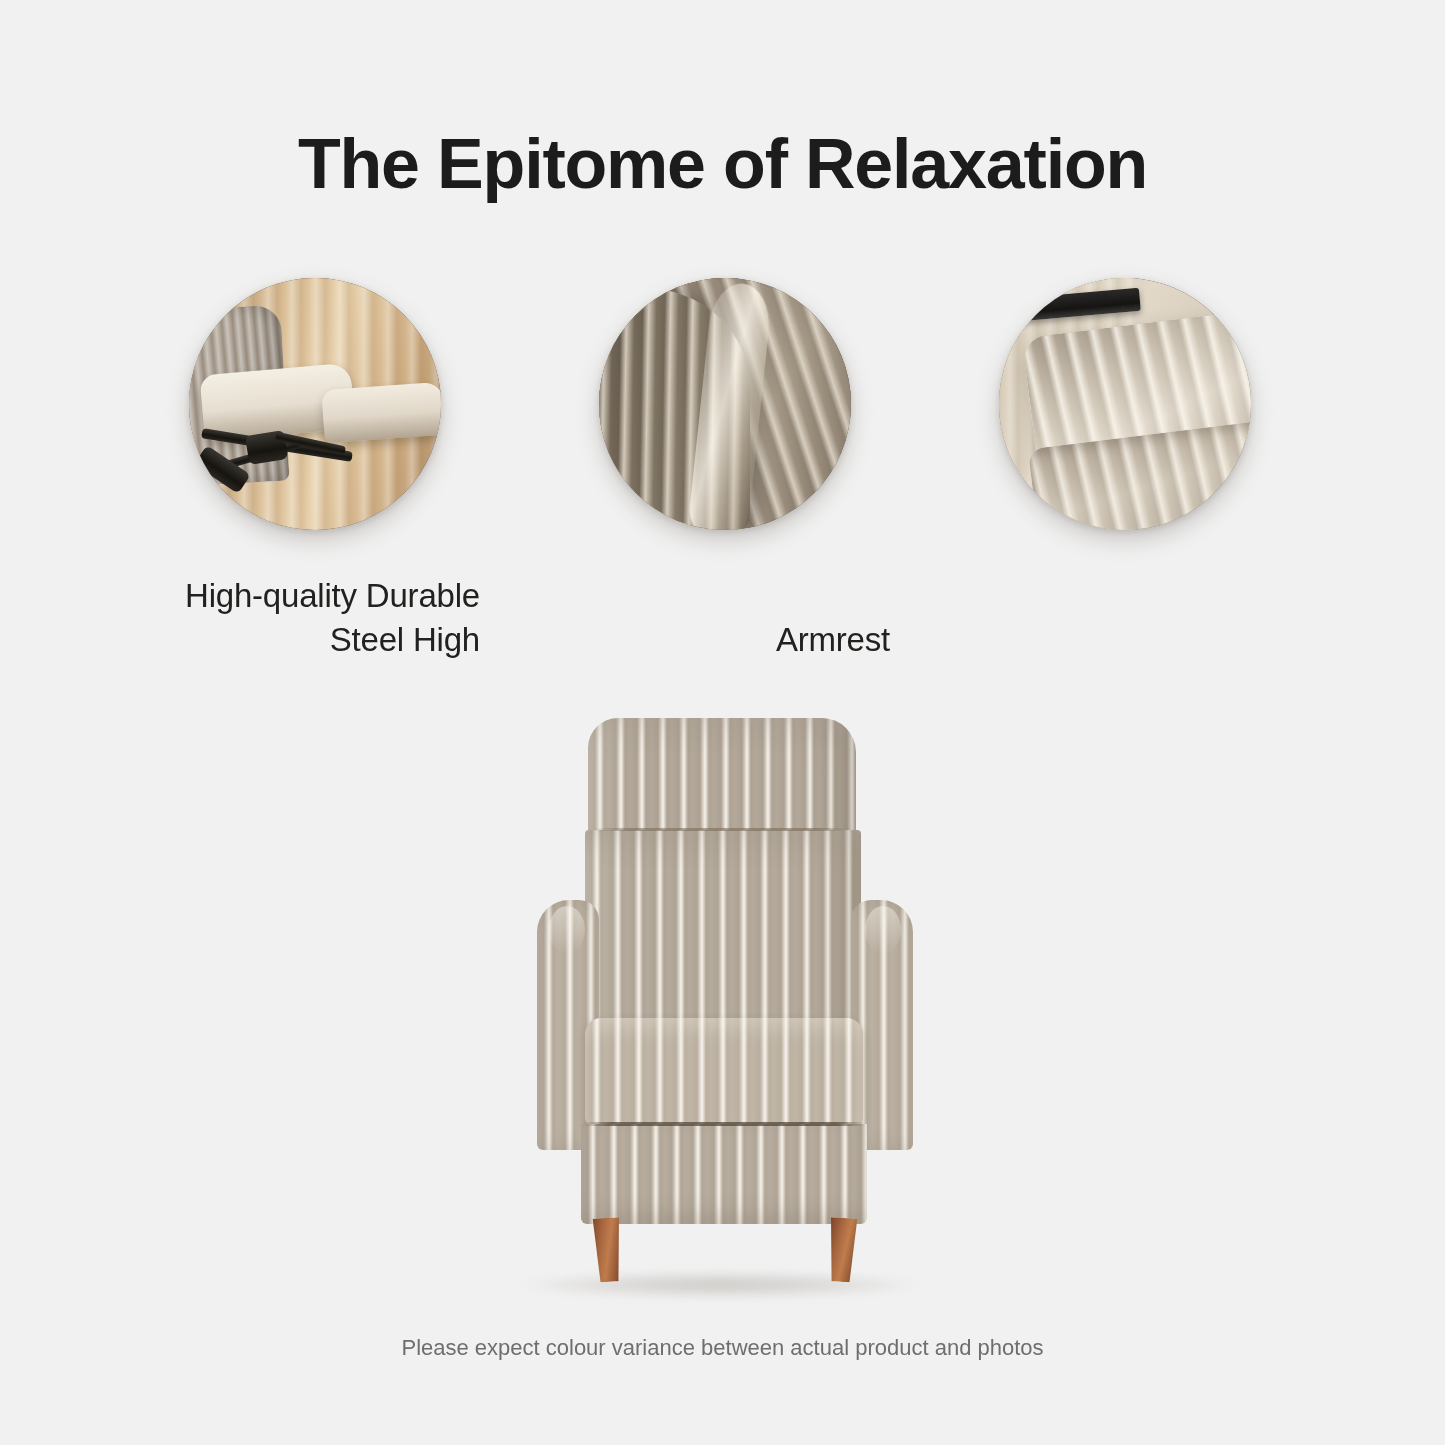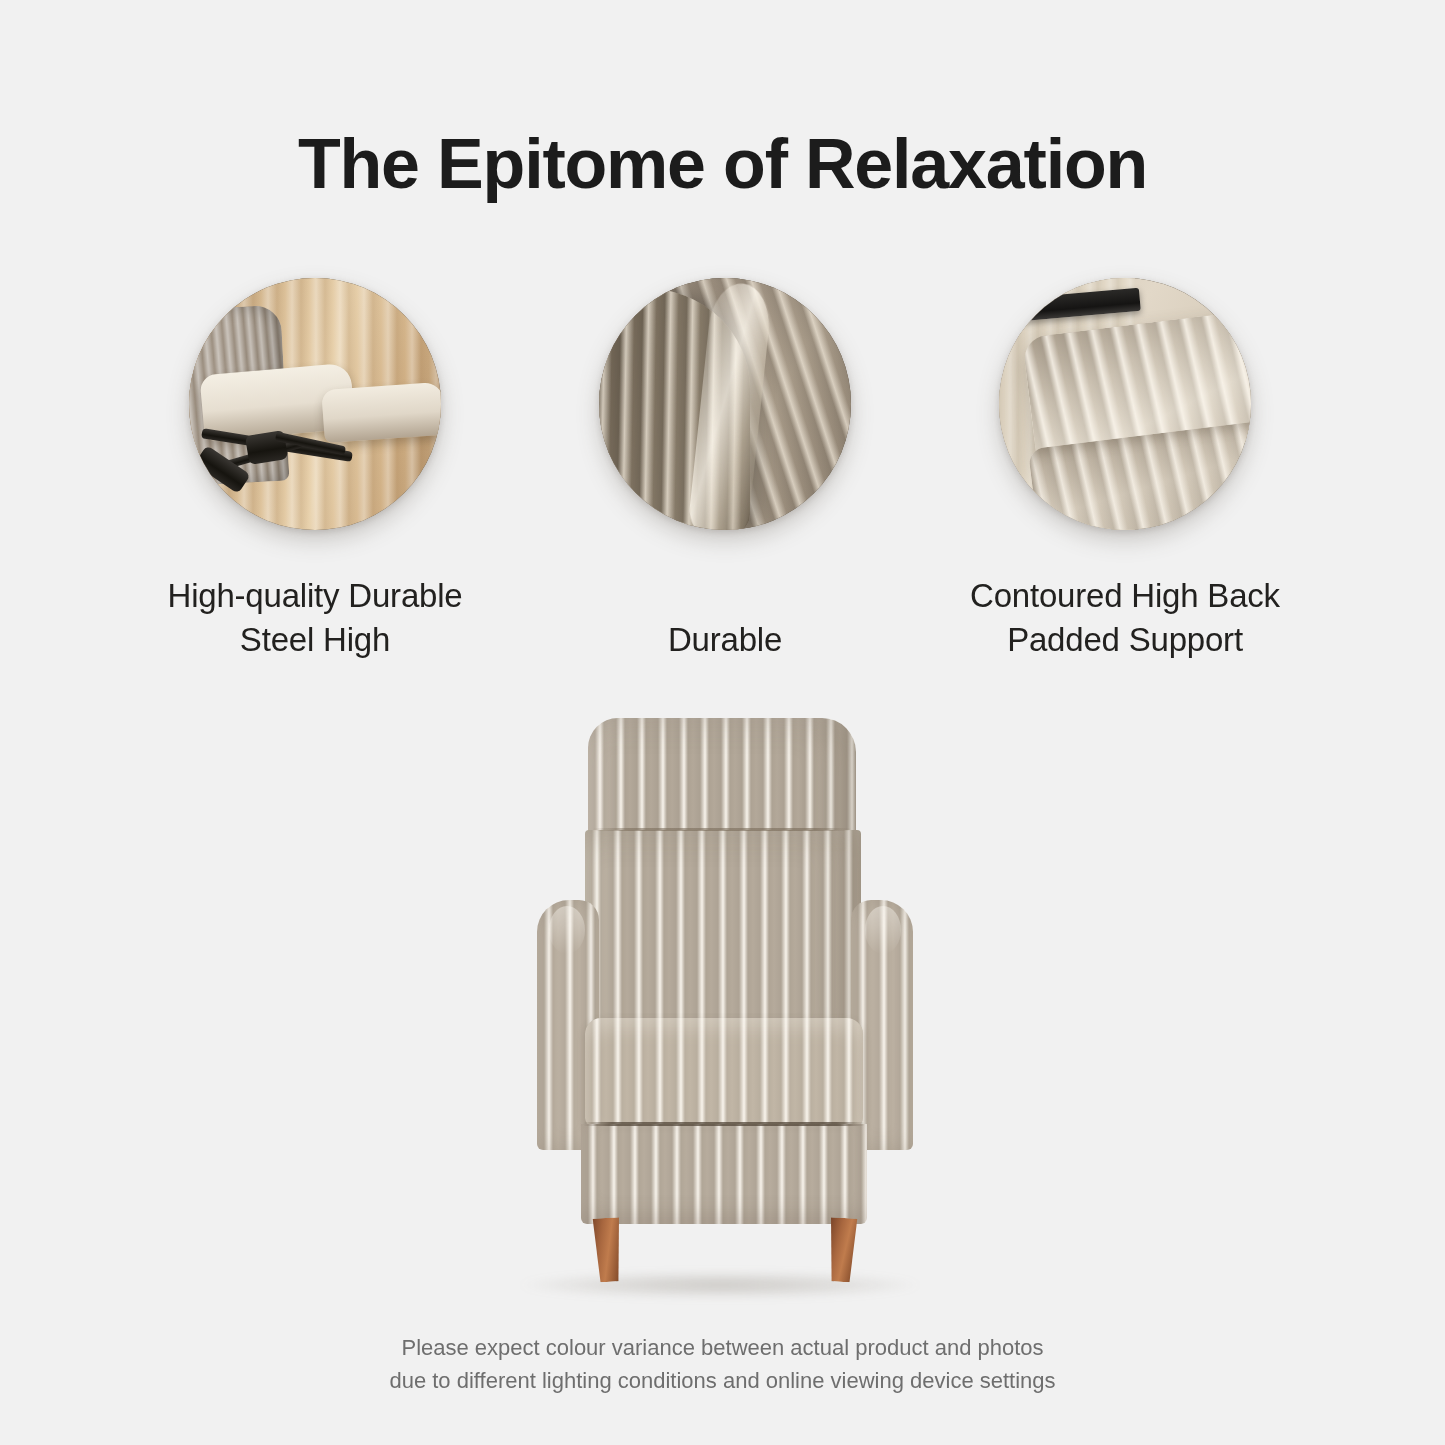--- a/index.html
+++ b/index.html
@@ -42,21 +42,21 @@
     position: absolute;
     top: 278px;
     left: 0;
     width: 1445px;
     height: 420px;
   }
   .feature {
     position: absolute;
     top: 0;
     width: 330px;
-    text-align: center;
+    text-align: right;
   }
   .feature-1 { left: 150px; }
   .feature-2 { left: 560px; }
   .feature-3 { left: 960px; }
 
   .circle {
     position: relative;
     width: 252px;
     height: 252px;
     margin: 0 auto;
@@ -462,37 +462,33 @@
     <div class="feature feature-2">
       <div class="circle">
         <div class="circle-inner">
           <div class="c2-bg"></div>
           <div class="c2-arm"></div>
           <div class="c2-edge"></div>
         </div>
       </div>
       <div class="feature-label">
         <br>
-        <span>Durable</span>
+        <span>Armrest</span>
       </div>
     </div>
 
     <div class="feature feature-3">
       <div class="circle">
         <div class="circle-inner">
           <div class="c3-bg"></div>
           <div class="c3-wall"></div>
           <div class="c3-shelf"></div>
           <div class="c3-back"></div>
           <div class="c3-seat"></div>
         </div>
-      </div>
-      <div class="feature-label">
-        <span>Contoured High Back</span><br>
-        <span>Padded Support</span>
       </div>
     </div>
 
   </div>
 
   <div class="hero">
     <div class="floor-shadow"></div>
     <div class="chair">
       <div class="chair-back stripes"></div>
       <div class="back-lower stripes"></div>
@@ -502,16 +498,15 @@
       <div class="seat-cushion stripes"></div>
       <div class="seat-front stripes"></div>
       <div class="seat-gap"></div>
       <div class="leg leg-left"></div>
       <div class="leg leg-right"></div>
     </div>
   </div>
 
   <div class="footer">
     <span class="footer-line">Please expect colour variance between actual product and photos</span>
-    <span class="footer-line">due to different lighting conditions and online viewing device settings</span>
   </div>
 
 </div>
 
 </body></html>

